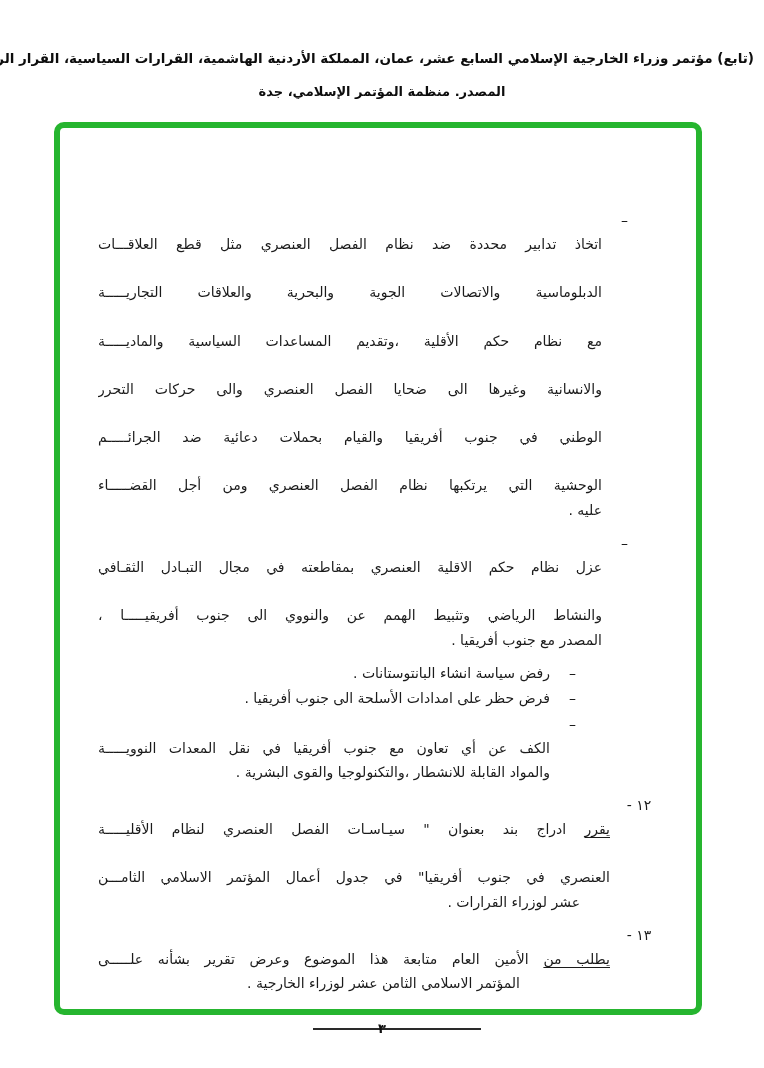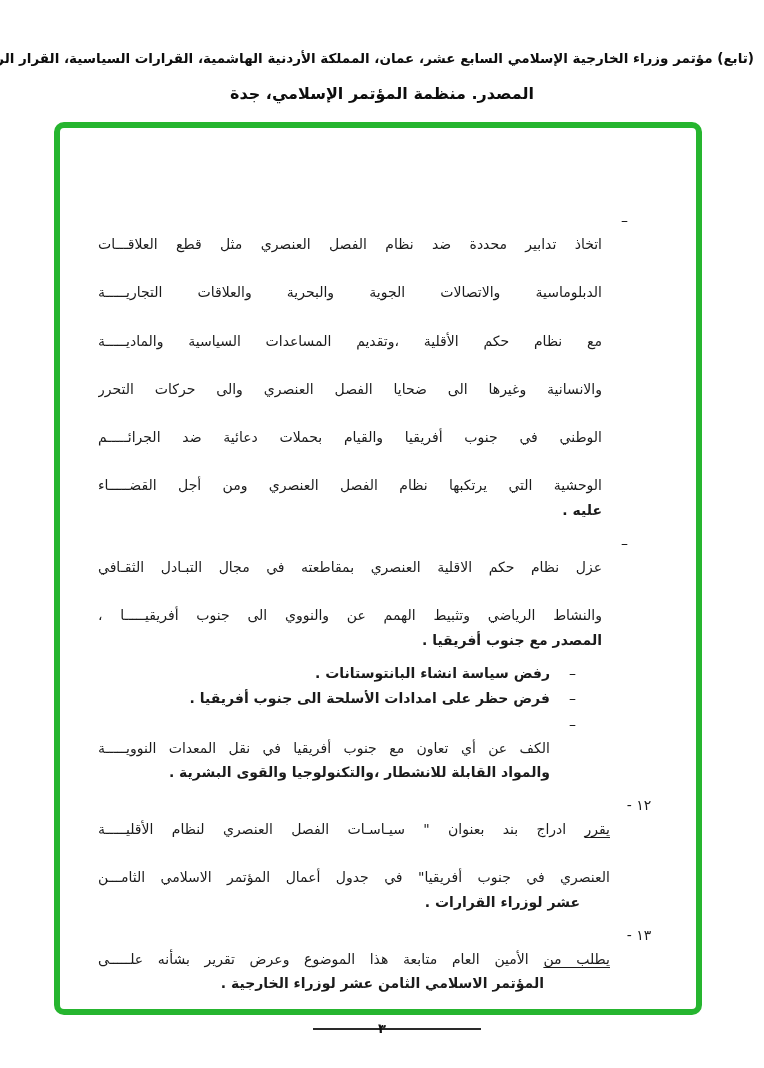--- a/index.html
+++ b/index.html
@@ -11,21 +11,21 @@
   }
   .hdr1 {
     position:absolute; top:50px; left:10px; right:10px;
     direction:rtl; text-align:center;
     font-size:13.5px; font-weight:bold; color:#0d0d0d;
     white-space:nowrap;
   }
   .hdr2 {
     position:absolute; top:84px; left:0; right:0;
     direction:rtl; text-align:center;
-    font-size:16px; font-weight:bold; color:#0d0d0d;
+    font-size:13px; font-weight:bold; color:#0d0d0d;
   }
   .frame {
     position:absolute; left:54px; top:122px;
     width:636px; height:881px;
     border:6px solid #26b52f; border-radius:10px;
     background:#ffffff;
   }
   .content {
     position:absolute; top:80px; left:38px; right:16px;
     direction:rtl; font-size:14px; line-height:24.3px;
@@ -33,23 +33,23 @@
   }
   .row { display:flex; gap:10px; }
   .bullet  { margin-right:52px;  margin-bottom:9px; }
   .subrow  { margin-right:104px; margin-bottom:1px; }
   .item    { margin-right:22px;  margin-top:9px; }
   .marker  { width:16px; flex:0 0 auto; text-align:right; }
   .num     { width:38px; flex:0 0 auto; text-align:center; letter-spacing:1px; }
   .txt { flex:1 1 auto; min-width:0; }
   .ln  { white-space:nowrap; overflow:hidden; }
   .j   { text-align:justify; text-align-last:justify; text-justify:inter-word;margin-top:24px; }
-  .r   { text-align:right; text-align-last:right;font-weight:bold; }
+  .r   { text-align:right; text-align-last:right; }
   .i30 { margin-right:30px; }
-  .i90 { margin-right:66px; }
+  .i90 { margin-right:90px; }
   .u   { text-decoration:underline; text-underline-offset:3px; }
   .divider {
     width:168px; height:2px; background:#2a2a2a;
     margin:32px auto 0 auto; transform:translateX(8px);
   }
   .pagenum {
     position:absolute; top:1021px; left:0; right:0;
     text-align:center; font-size:13px; font-weight:bold; color:#111;
   }
 </style>

